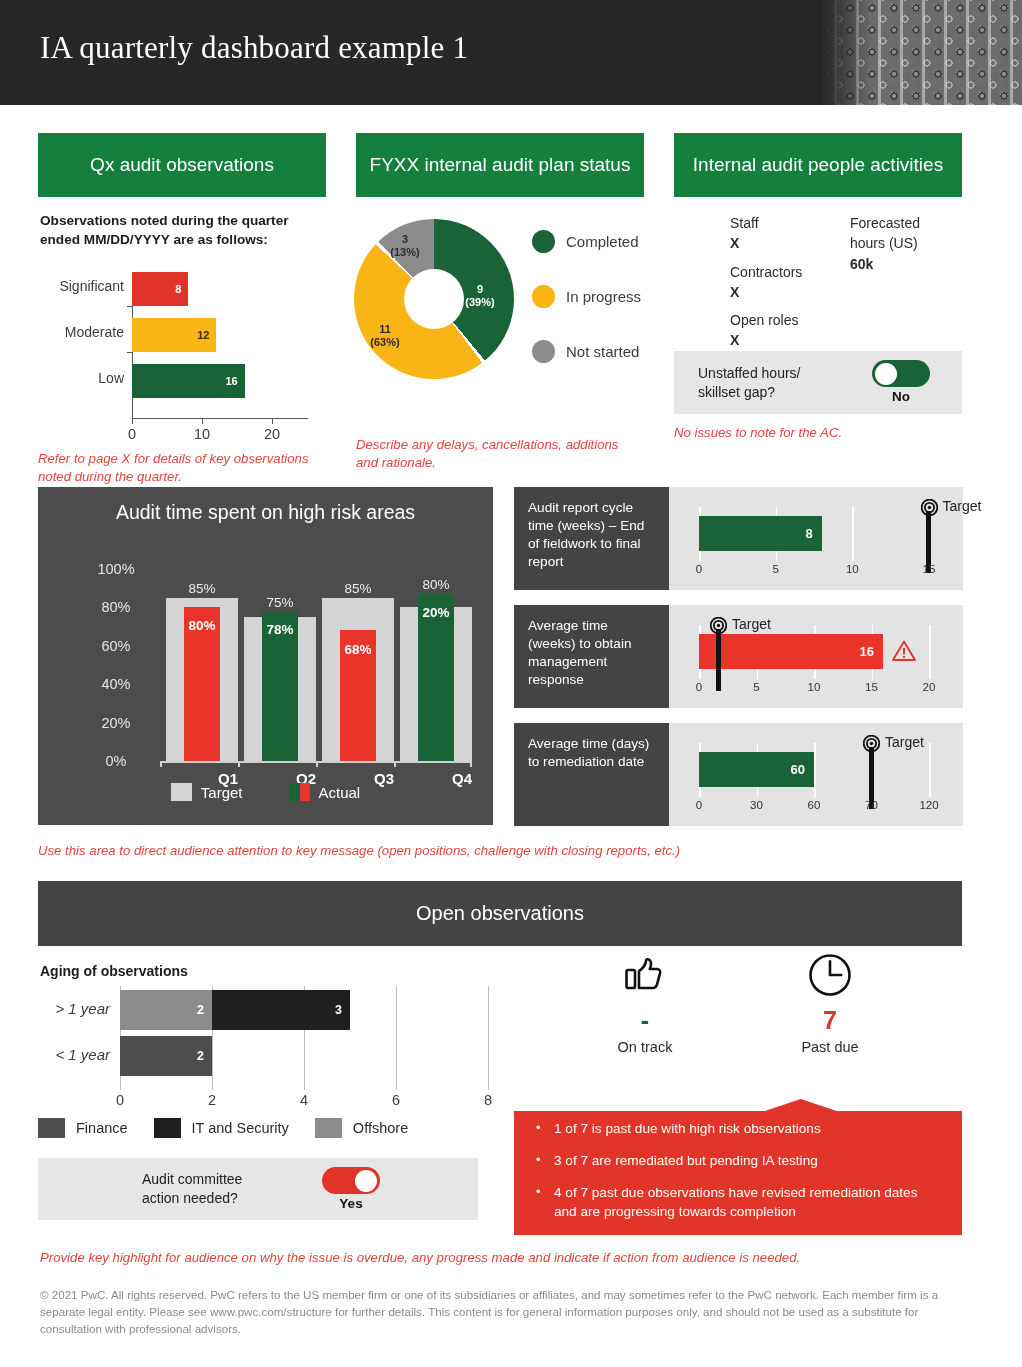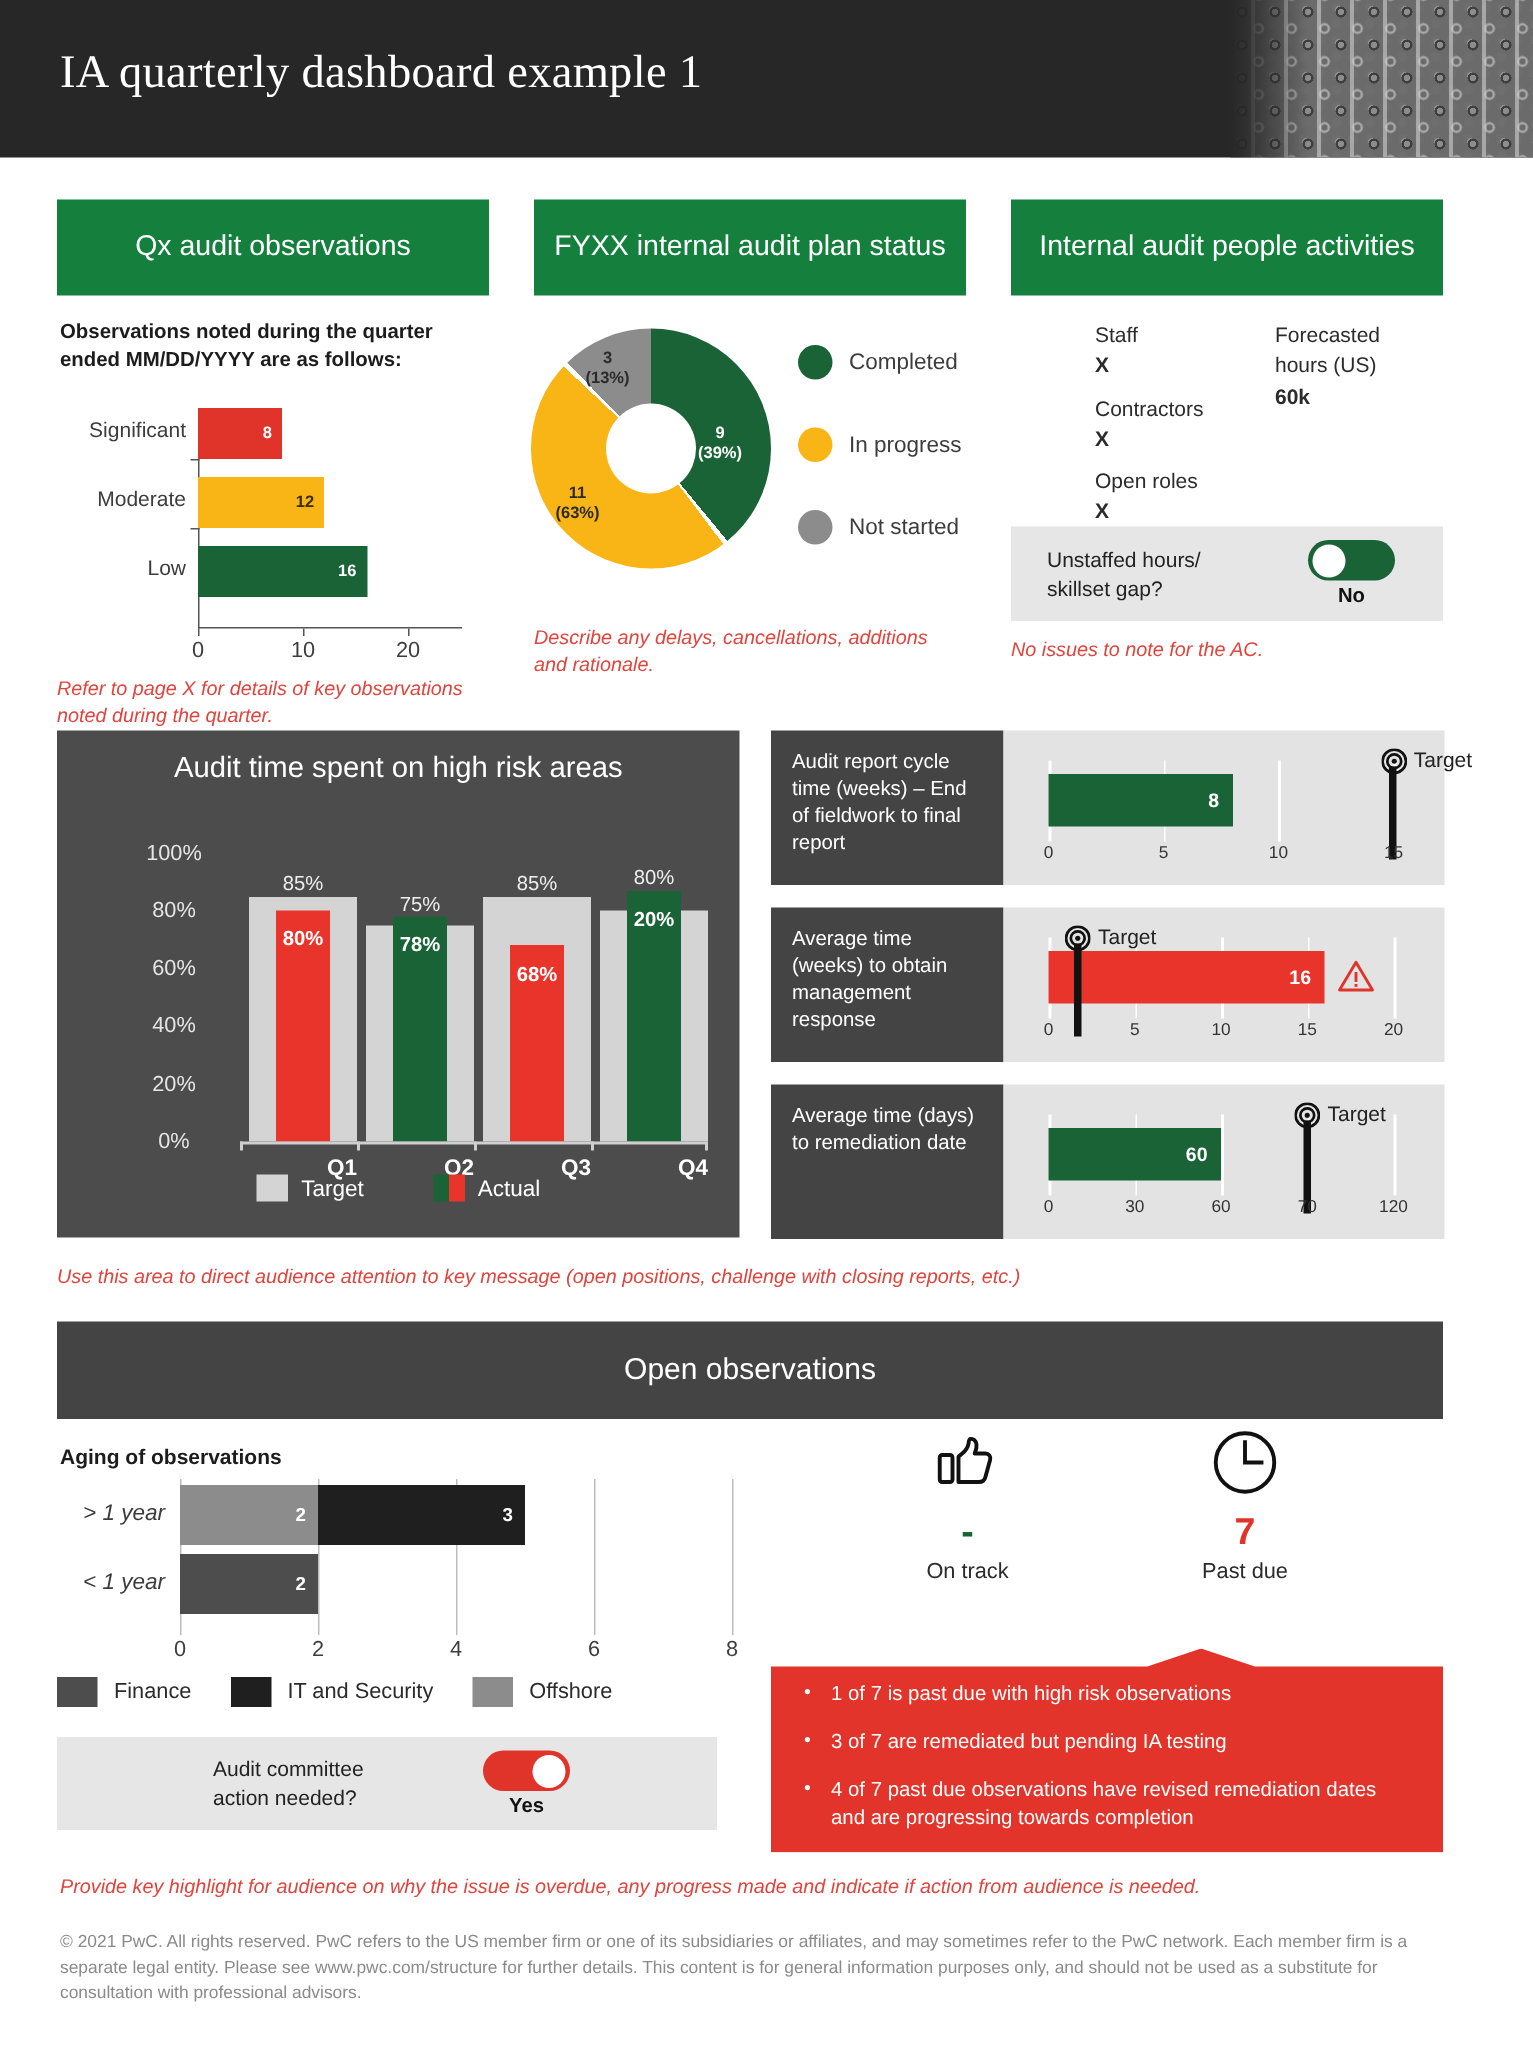--- a/index.html
+++ b/index.html
@@ -365,21 +365,21 @@
           <span class="legend-dot" style="background:#f9b415"></span>
           <span class="legend-text">In progress</span>
         </div>
         <div class="legend-item">
           <span class="legend-dot" style="background:#8c8c8c"></span>
           <span class="legend-text">Not started</span>
         </div>
       </div>
     </div>
 
-    <div class="note" style="margin-top:0">Describe any delays, cancellations, additions and rationale.</div>
+    <div class="note" style="margin-top:20px">Describe any delays, cancellations, additions and rationale.</div>
   </div>
 
   <div class="p3">
     <div class="panel-head">Internal audit people activities</div>
 
     <div class="people-grid">
       <div class="pg-col left">
         <div class="pg-k">Staff</div>
         <div class="pg-v">X</div>
         <div class="pg-k">Contractors</div>

